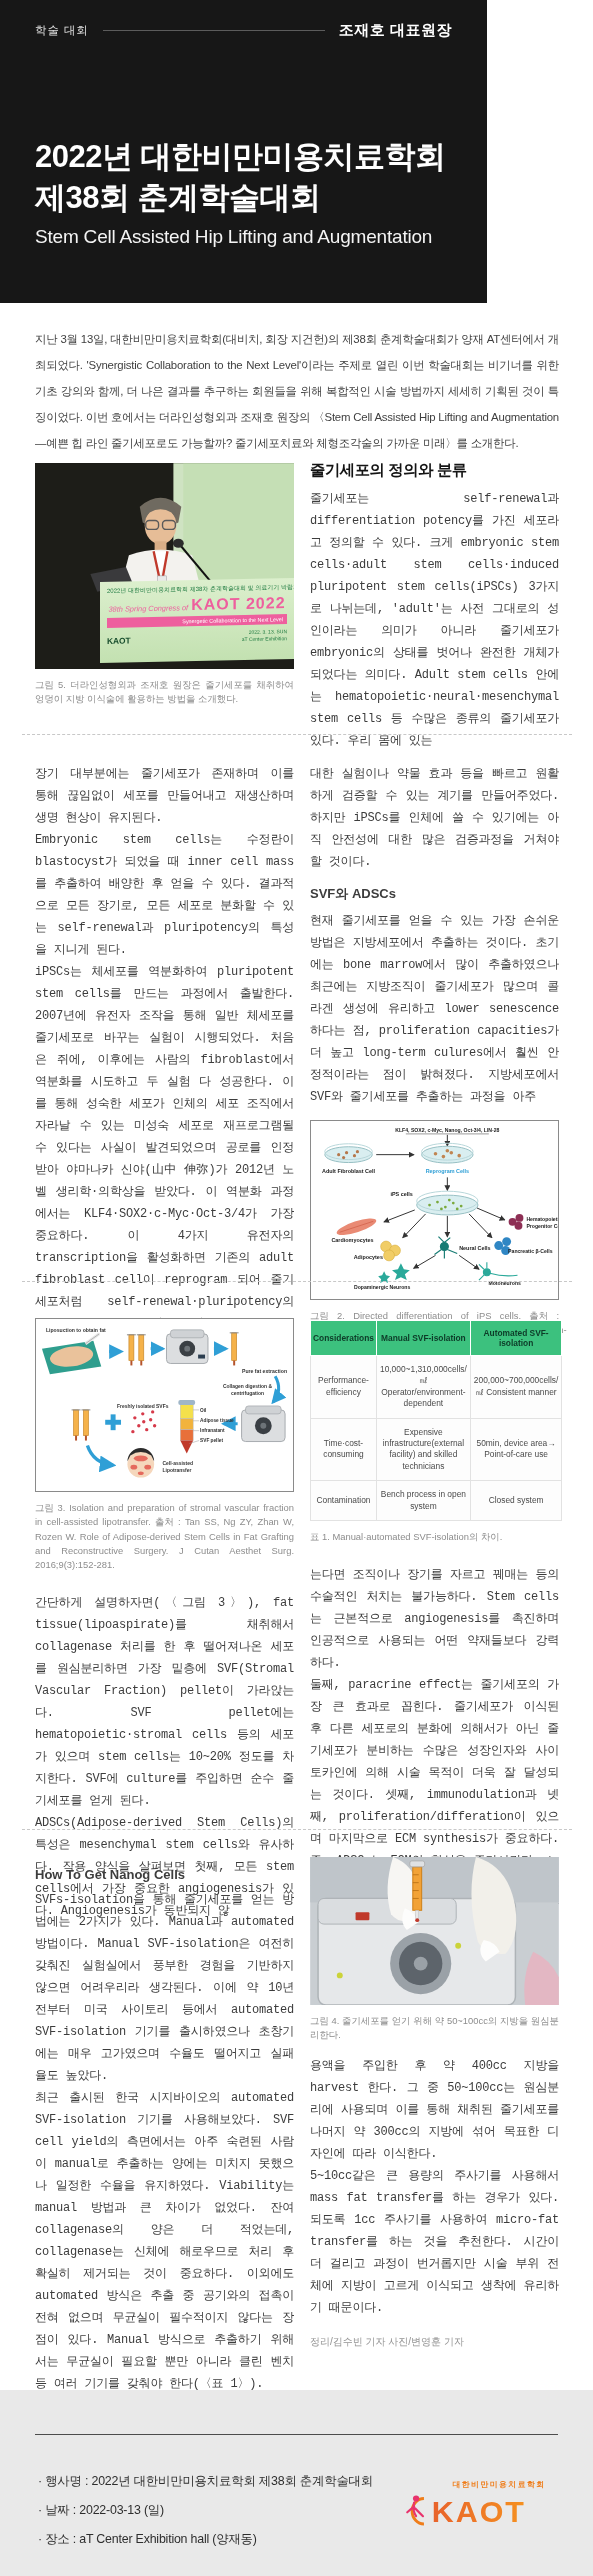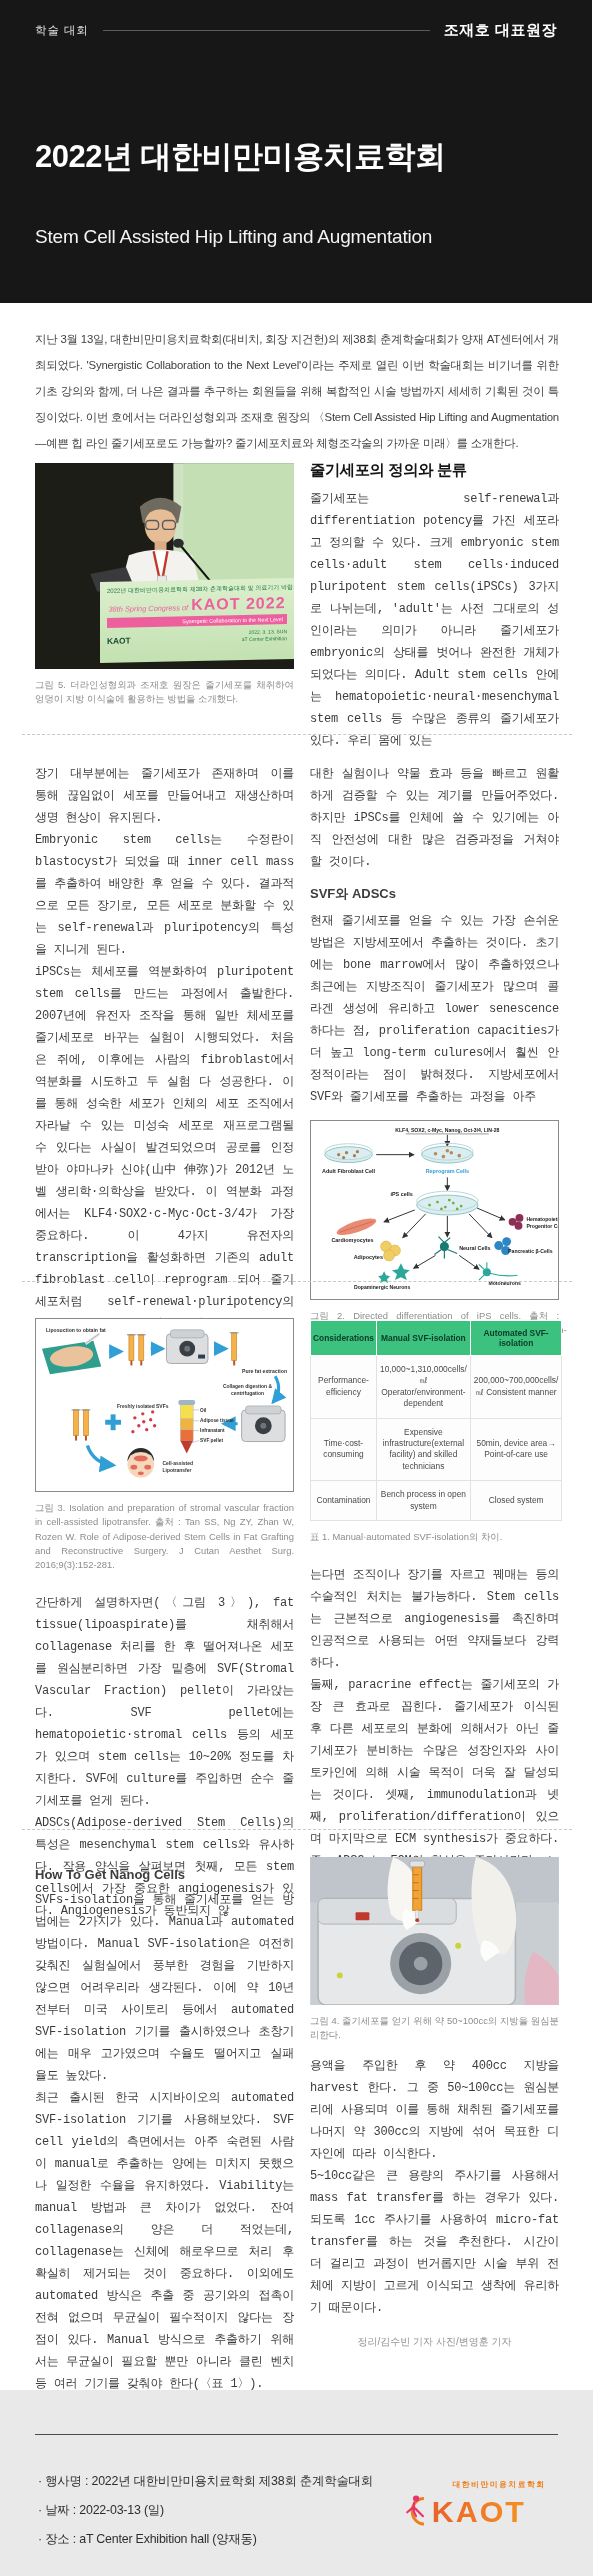--- a/index.html
+++ b/index.html
@@ -1,21 +1,21 @@
 <!DOCTYPE html>
 <html><head>
 <meta charset="utf-8">
 <style>
   * { margin:0; padding:0; box-sizing:border-box; }
   html,body { width:593px; background:#fff; }
   body { position:relative; height:2576px; font-family:"Liberation Sans","DejaVu Sans",sans-serif; }
   .page { position:absolute; inset:0; overflow:hidden; background:#fff; }
 
   
-  .hero { position:absolute; top:0; left:0; width:592px; height:303px; background:#171717; }
+  .hero { position:absolute; top:0; left:0; width:487px; height:303px; background:#171717; }
   .hero-top { position:absolute; top:21px; left:35px; right:35px; display:flex; align-items:center; }
   .eyebrow { color:#e2e2e2; font-size:11.4px; letter-spacing:1px; white-space:nowrap; }
   .hero-rule { flex:1; border-top:1px solid #5c5c5c; margin:0 14px; }
   .author { color:#fff; font-size:15px; font-weight:bold; letter-spacing:0.5px; white-space:nowrap; }
   .hero-title { position:absolute; left:35px; top:136px; color:#fff; font-size:31px; font-weight:bold; line-height:41px; letter-spacing:-0.5px; }
   .hero-sub { position:absolute; left:35px; top:226px; color:#f4f4f4; font-size:19px; letter-spacing:-0.2px; }
 
   
   .intro { position:absolute; top:326px; left:35px; width:524px; font-size:11.4px; line-height:26px; color:#3f3f3f; text-align:justify; letter-spacing:-0.2px; }
 
@@ -51,40 +51,40 @@
   .fig3-box { width:259px; margin-top:8px; }
   .fig4-photo { width:249px; height:148px; overflow:hidden; }
   svg text { font-family:"Liberation Sans","DejaVu Sans",sans-serif; }
 
   
   .t1 { border-collapse:collapse; width:249px; margin-top:10px; text-align:center; }
   .t1 th { background:#3cc17e; color:#0d3b28; font-weight:bold; font-size:8.4px; padding:7px 2px; border:1.5px solid #fff; }
   .t1 td { background:#fdfdfd; color:#4a4a4a; font-size:8.4px; line-height:11.4px; border:1.5px solid #e2e2e2; padding:8px 3px; }
   .t1 .c0 { width:63px; }
 
-  .byline { text-align:center; font-size:10px; color:#939393; margin-top:16px; }
+  .byline { text-align:left; font-size:10px; color:#939393; margin-top:16px; }
 
   
   .footer { position:absolute; top:2390px; left:0; width:593px; height:186px; background:#e9e9e9; }
   .footer-rule { position:absolute; top:44px; left:35px; right:35px; border-top:1px solid #4d4d4d; }
   .footer-items { position:absolute; top:77px; left:38px; font-size:12.4px; color:#2e2e2e; line-height:29px; letter-spacing:-0.2px; }
   .footer-logo { position:absolute; top:85px; right:45px; }
 </style>
 </head>
 <body>
 
 <div class="page">
 
   <header class="hero">
     <div class="hero-top">
       <span class="eyebrow">학술 대회</span>
       <span class="hero-rule"></span>
       <span class="author">조재호 대표원장</span>
     </div>
-    <h1 class="hero-title"><span>2022년 대한비만미용치료학회</span><br></h1>
+    <h1 class="hero-title"><span>2022년 대한비만미용치료학회</span><br><span>제38회 춘계학술대회</span></h1>
     <div class="hero-sub">Stem Cell Assisted Hip Lifting and Augmentation</div>
   </header>
 
   <p class="intro">지난 3월 13일, 대한비만미용치료학회(대비치, 회장 지건헌)의 제38회 춘계학술대회가 양재 AT센터에서 개최되었다. 'Synergistic Collaboration to the Next Level'이라는 주제로 열린 이번 학술대회는 비기너를 위한 기초 강의와 함께, 더 나은 결과를 추구하는 회원들을 위해 복합적인 시술 방법까지 세세히 기획된 것이 특징이었다. 이번 호에서는 더라인성형외과 조재호 원장의 〈Stem Cell Assisted Hip Lifting and Augmentation—예쁜 힙 라인 줄기세포로도 가능할까? 줄기세포치료와 체형조각술의 가까운 미래〉를 소개한다.</p>
 
   <section class="section" id="sec1">
     <div class="col-l">
       <figure>
         <div class="fig1-photo">
           <svg viewBox="0 0 262 208" width="259" height="206">

